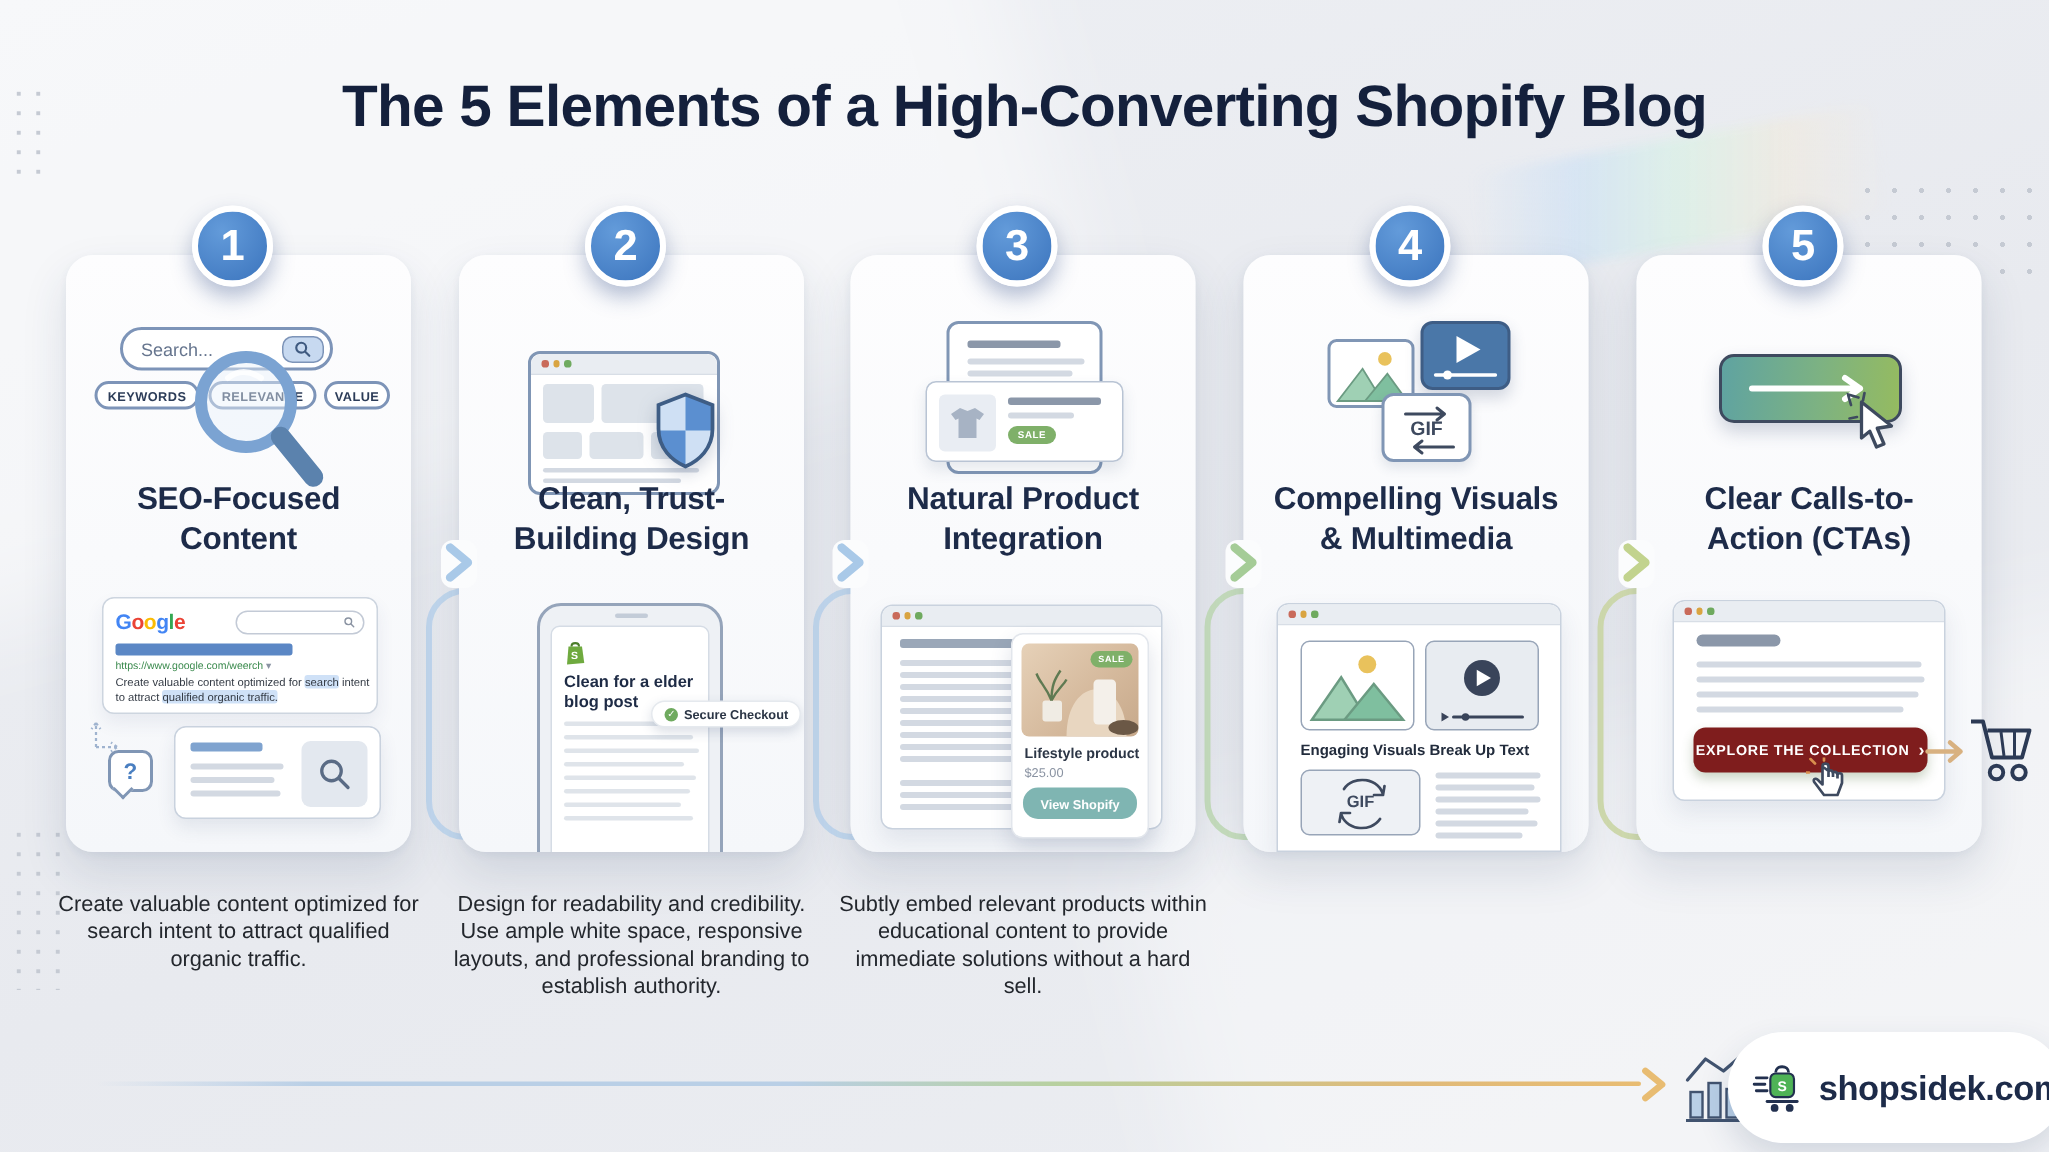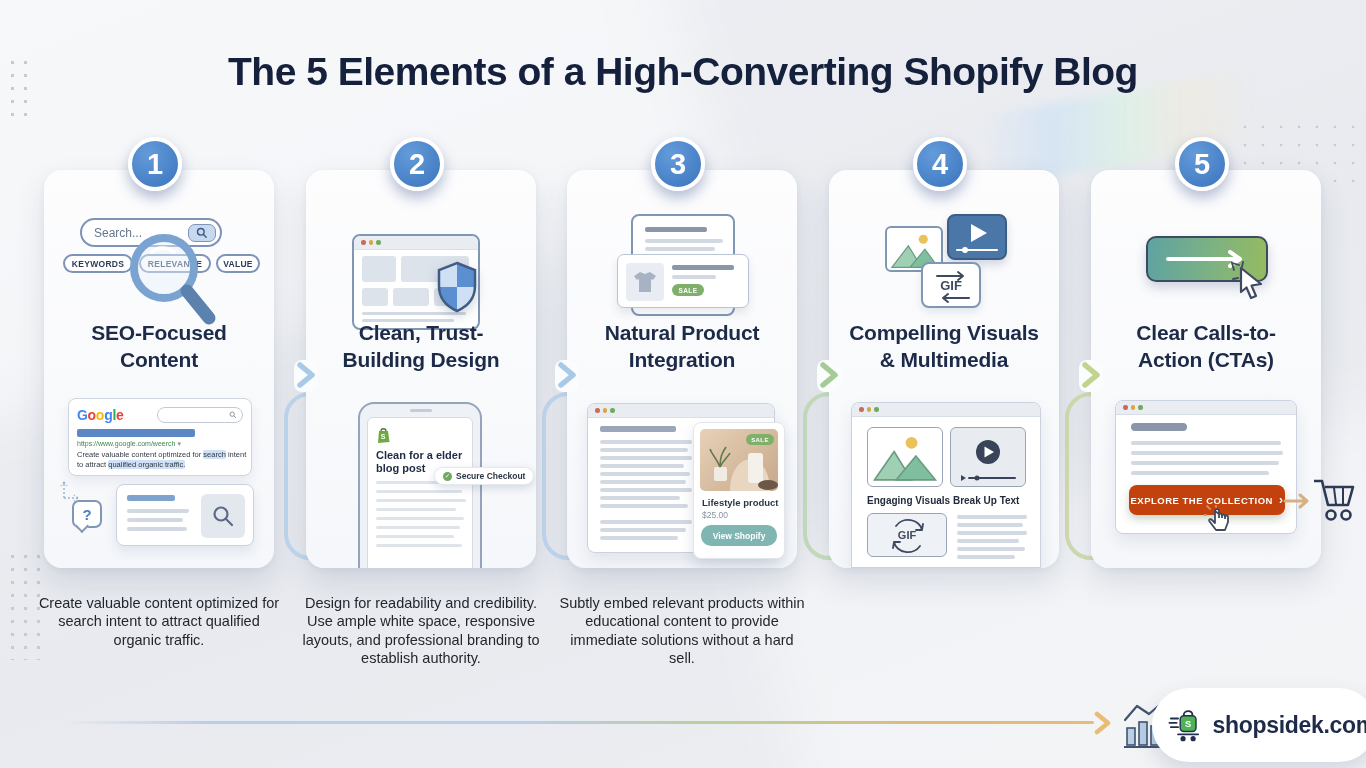--- a/index.html
+++ b/index.html
@@ -98,21 +98,21 @@
 
   
   .backdoc { position:absolute; left:64px; top:44px; width:104px; height:102px; background:#fff; border:2px solid #8096b5;
              border-radius:8px; }
   .frontcard { position:absolute; left:50px; top:84px; width:132px; height:54px; background:#fff; border:1.5px solid #b9c4d4;
                border-radius:7px; box-shadow:0 5px 10px rgba(50,70,110,.12); z-index:2; }
   .tshirtbox { position:absolute; left:8px; top:8px; width:38px; height:38px; background:#e9edf3; border-radius:4px;
                display:flex; align-items:center; justify-content:center; }
   .salepill { position:absolute; background:#7fb069; color:#fff; font-weight:700; border-radius:6px;
               display:flex; align-items:center; justify-content:center; letter-spacing:.4px; }
-  .pcard { position:absolute; left:126px; top:252px; width:92px; height:137px; background:#fff; border:1px solid #e2e6ec;
+  .pcard { position:absolute; left:107px; top:252px; width:92px; height:137px; background:#fff; border:1px solid #e2e6ec;
            border-radius:8px; box-shadow:0 7px 14px rgba(50,70,110,.16); z-index:2; }
   .pimg { position:absolute; left:6px; top:6px; right:6px; height:62px; border-radius:5px; overflow:hidden;
           background:linear-gradient(135deg,#e6d1b8 0%,#d4b89b 60%,#c7a98b 100%); }
   .pname { position:absolute; left:8px; top:74px; font-size:9.5px; font-weight:700; color:#2c3646; }
   .pprice { position:absolute; left:8px; top:87px; font-size:8.5px; color:#8a93a2; }
   .pbtn { position:absolute; left:7px; right:7px; top:102px; height:21px; background:#7fb5b2; border-radius:10px;
           color:#fff; font-size:8.5px; font-weight:700; display:flex; align-items:center; justify-content:center; }
 
   
   .imgtile { position:absolute; left:56px; top:56px; width:58px; height:46px; background:#fff; border:2px solid #8096b5;
@@ -126,21 +126,21 @@
   .mcaption { position:absolute; left:15px; top:92px; font-size:10px; font-weight:700; color:#222c3c; }
   .gifbox { position:absolute; left:15px; top:110px; width:80px; height:44px; background:#eef1f5; border:1.5px solid #98a5b8;
             border-radius:6px; display:flex; align-items:center; justify-content:center;
             font-size:11px; font-weight:700; color:#3e4a5f; }
 
   
   .ctabtn { position:absolute; left:55px; top:66px; width:122px; height:46px; border:2px solid #3e4a5f; border-radius:10px;
             background:linear-gradient(95deg,#5fa3a1 0%,#7db282 55%,#95bb60 100%);
             box-shadow:0 6px 12px rgba(50,70,110,.22); display:flex; align-items:center; justify-content:center; }
   .darkpill { position:absolute; left:15px; top:22px; width:56px; height:8px; background:#8b97a9; border-radius:4px; }
-  .greenbtn { position:absolute; left:13px; top:84px; width:156px; height:30px; background:#c2410c; border-radius:8px;
+  .greenbtn { position:absolute; left:13px; top:84px; width:156px; height:30px; background:#7f1d1d; border-radius:8px;
               box-shadow:0 4px 8px rgba(80,110,60,.3); color:#fff; font-size:9.5px; font-weight:700; letter-spacing:.5px;
               display:flex; align-items:center; justify-content:center; gap:6px; }
 
   
   .tline { position:absolute; left:64px; top:721px; width:1030px; height:3px; border-radius:2px; z-index:3;
            background:linear-gradient(90deg,rgba(185,207,230,0) 0%,#b9cfe6 14%,#b9cfe6 45%,#b7d0a0 62%,#e0ba79 85%,#e8bc72 100%); }
   .brandpill { position:absolute; left:1152px; top:688px; width:224px; height:74px; background:#fff; border-radius:40px;
                box-shadow:0 10px 22px rgba(40,60,100,.16); display:flex; align-items:center; gap:10px; padding-left:16px; z-index:6; }
   .brandtxt { font-size:23px; font-weight:800; color:#1d2b49; letter-spacing:-.3px; }
 

